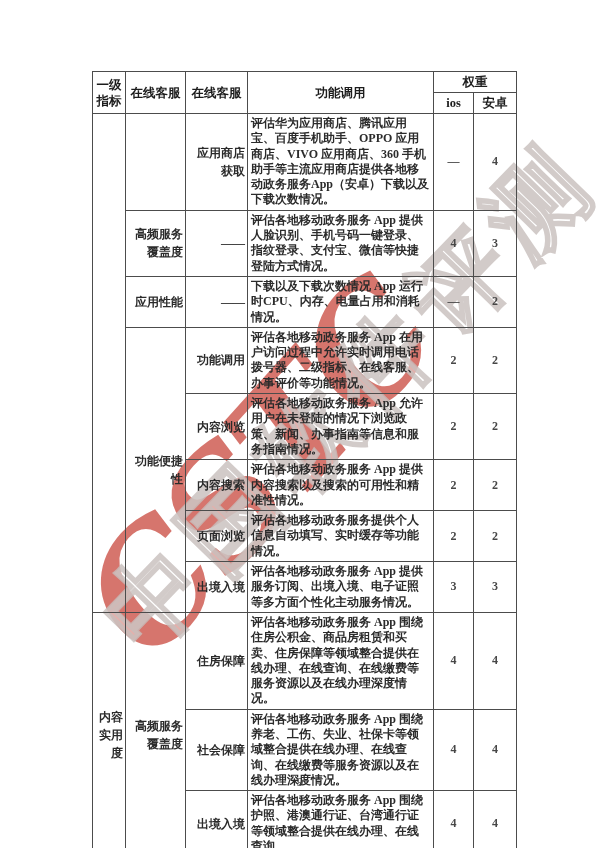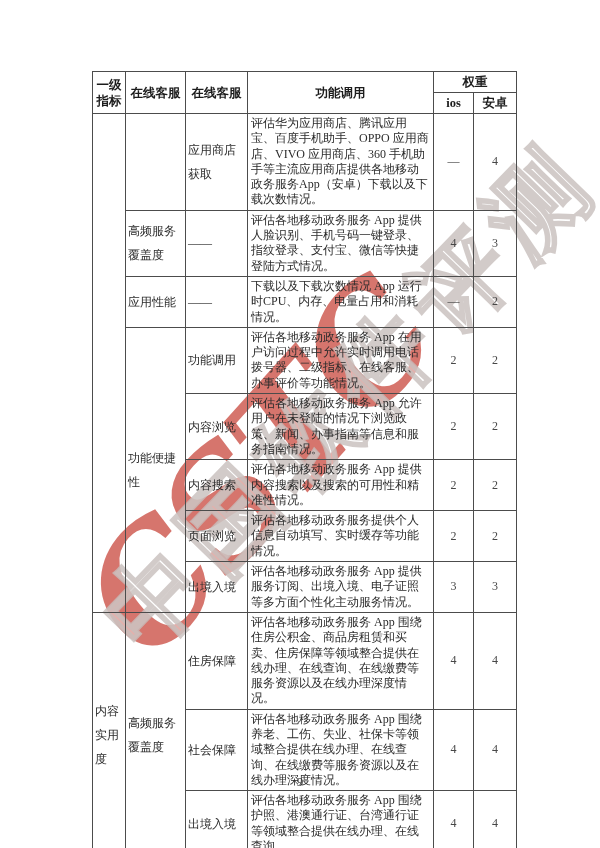--- a/index.html
+++ b/index.html
@@ -36,22 +36,22 @@
   table { border-collapse:collapse; table-layout:fixed; }
   th, td {
     border:1px solid #4c4c4c;
     overflow:hidden;
     background:transparent;
   }
   th {
     font-size:12.5px; font-weight:bold; color:#1c1c1c;
     text-align:center; padding:2px 1px; line-height:16px;
   }
-  td { font-size:12px; color:#2b2b2b; }
-  .c-label { text-align:left; padding:2px 2px; line-height:24px; }
+  td { font-size:12px; color:#2b2b2b;font-weight:bold; }
+  .c-label { text-align:right; padding:2px 2px; line-height:18px; }
   .c-text  { text-align:left;  padding:2px 3px; line-height:15.3px; }
   .c-num   { text-align:center; color:#474747; font-size:12px; }
 
   
   .page-num {
     position:absolute; left:0; top:774px; width:600px;
     text-align:center; font-size:13px; color:#2f2f2f; z-index:1;
   }
 </style>
 </head>

